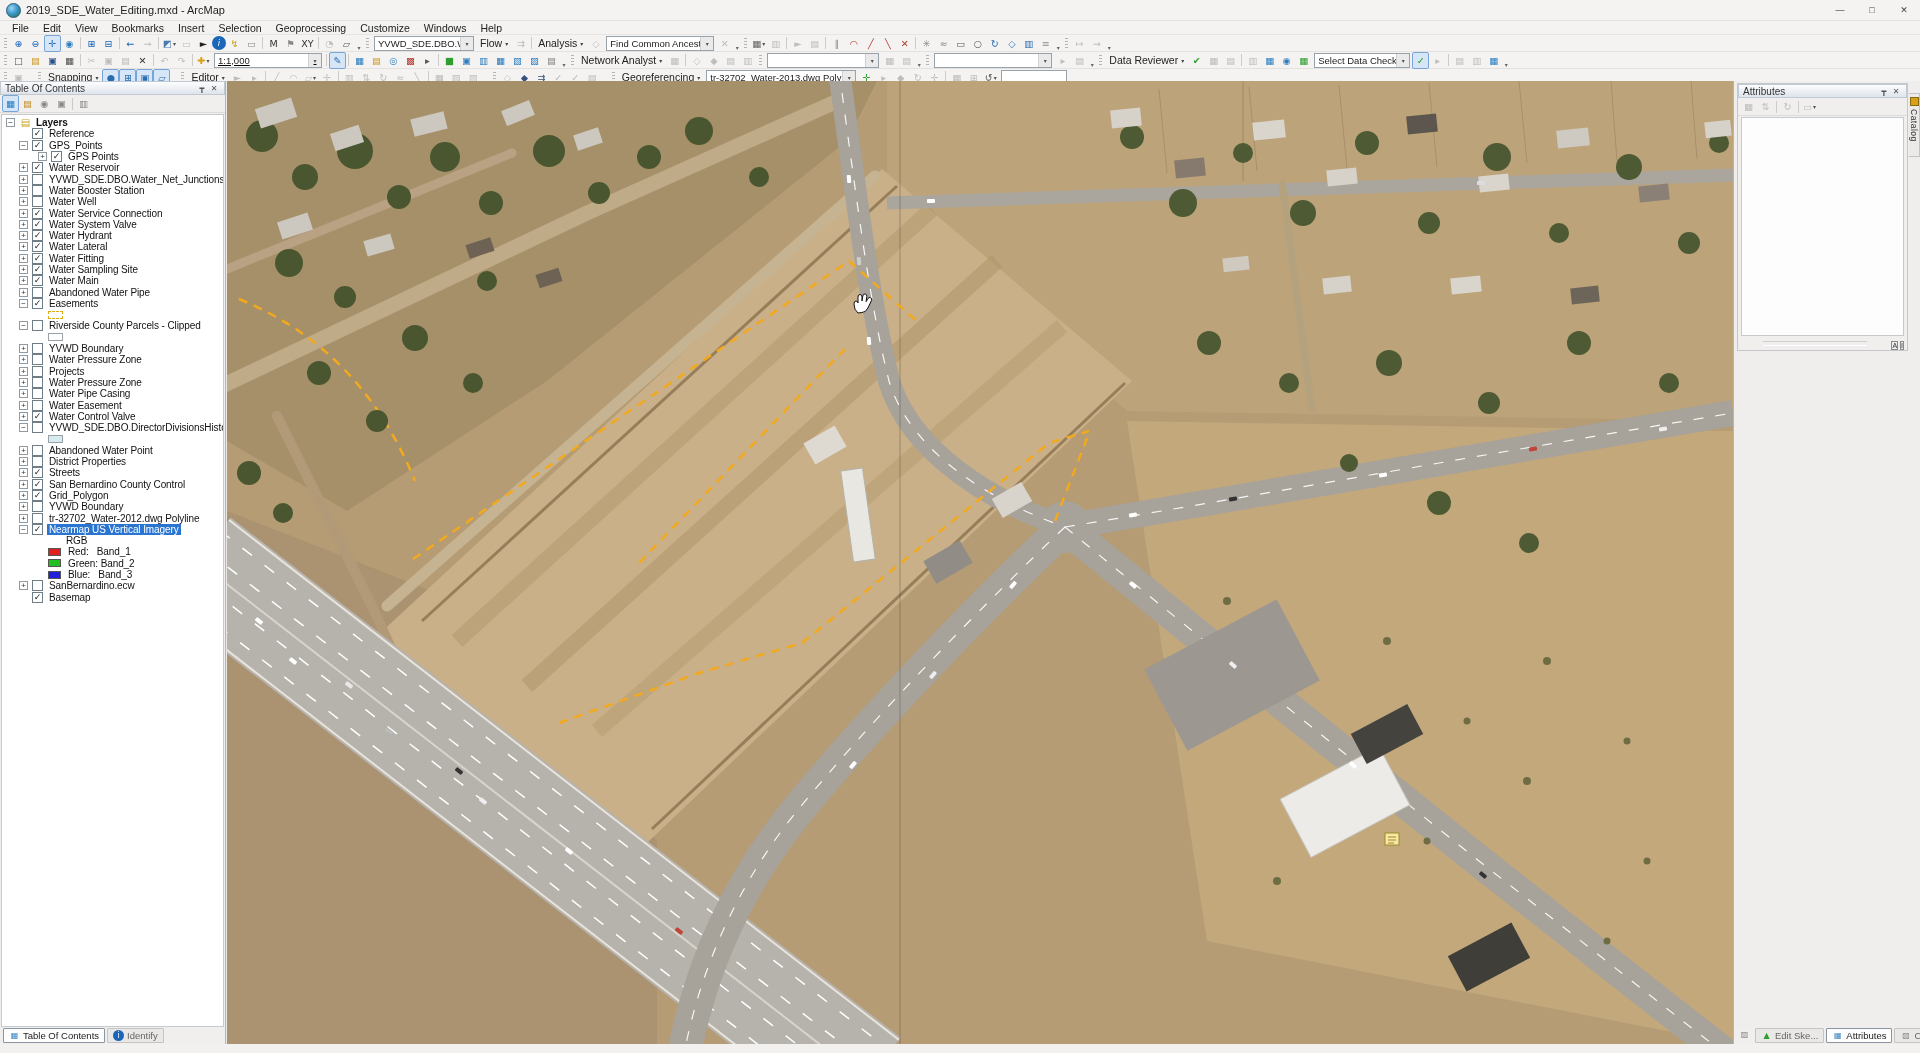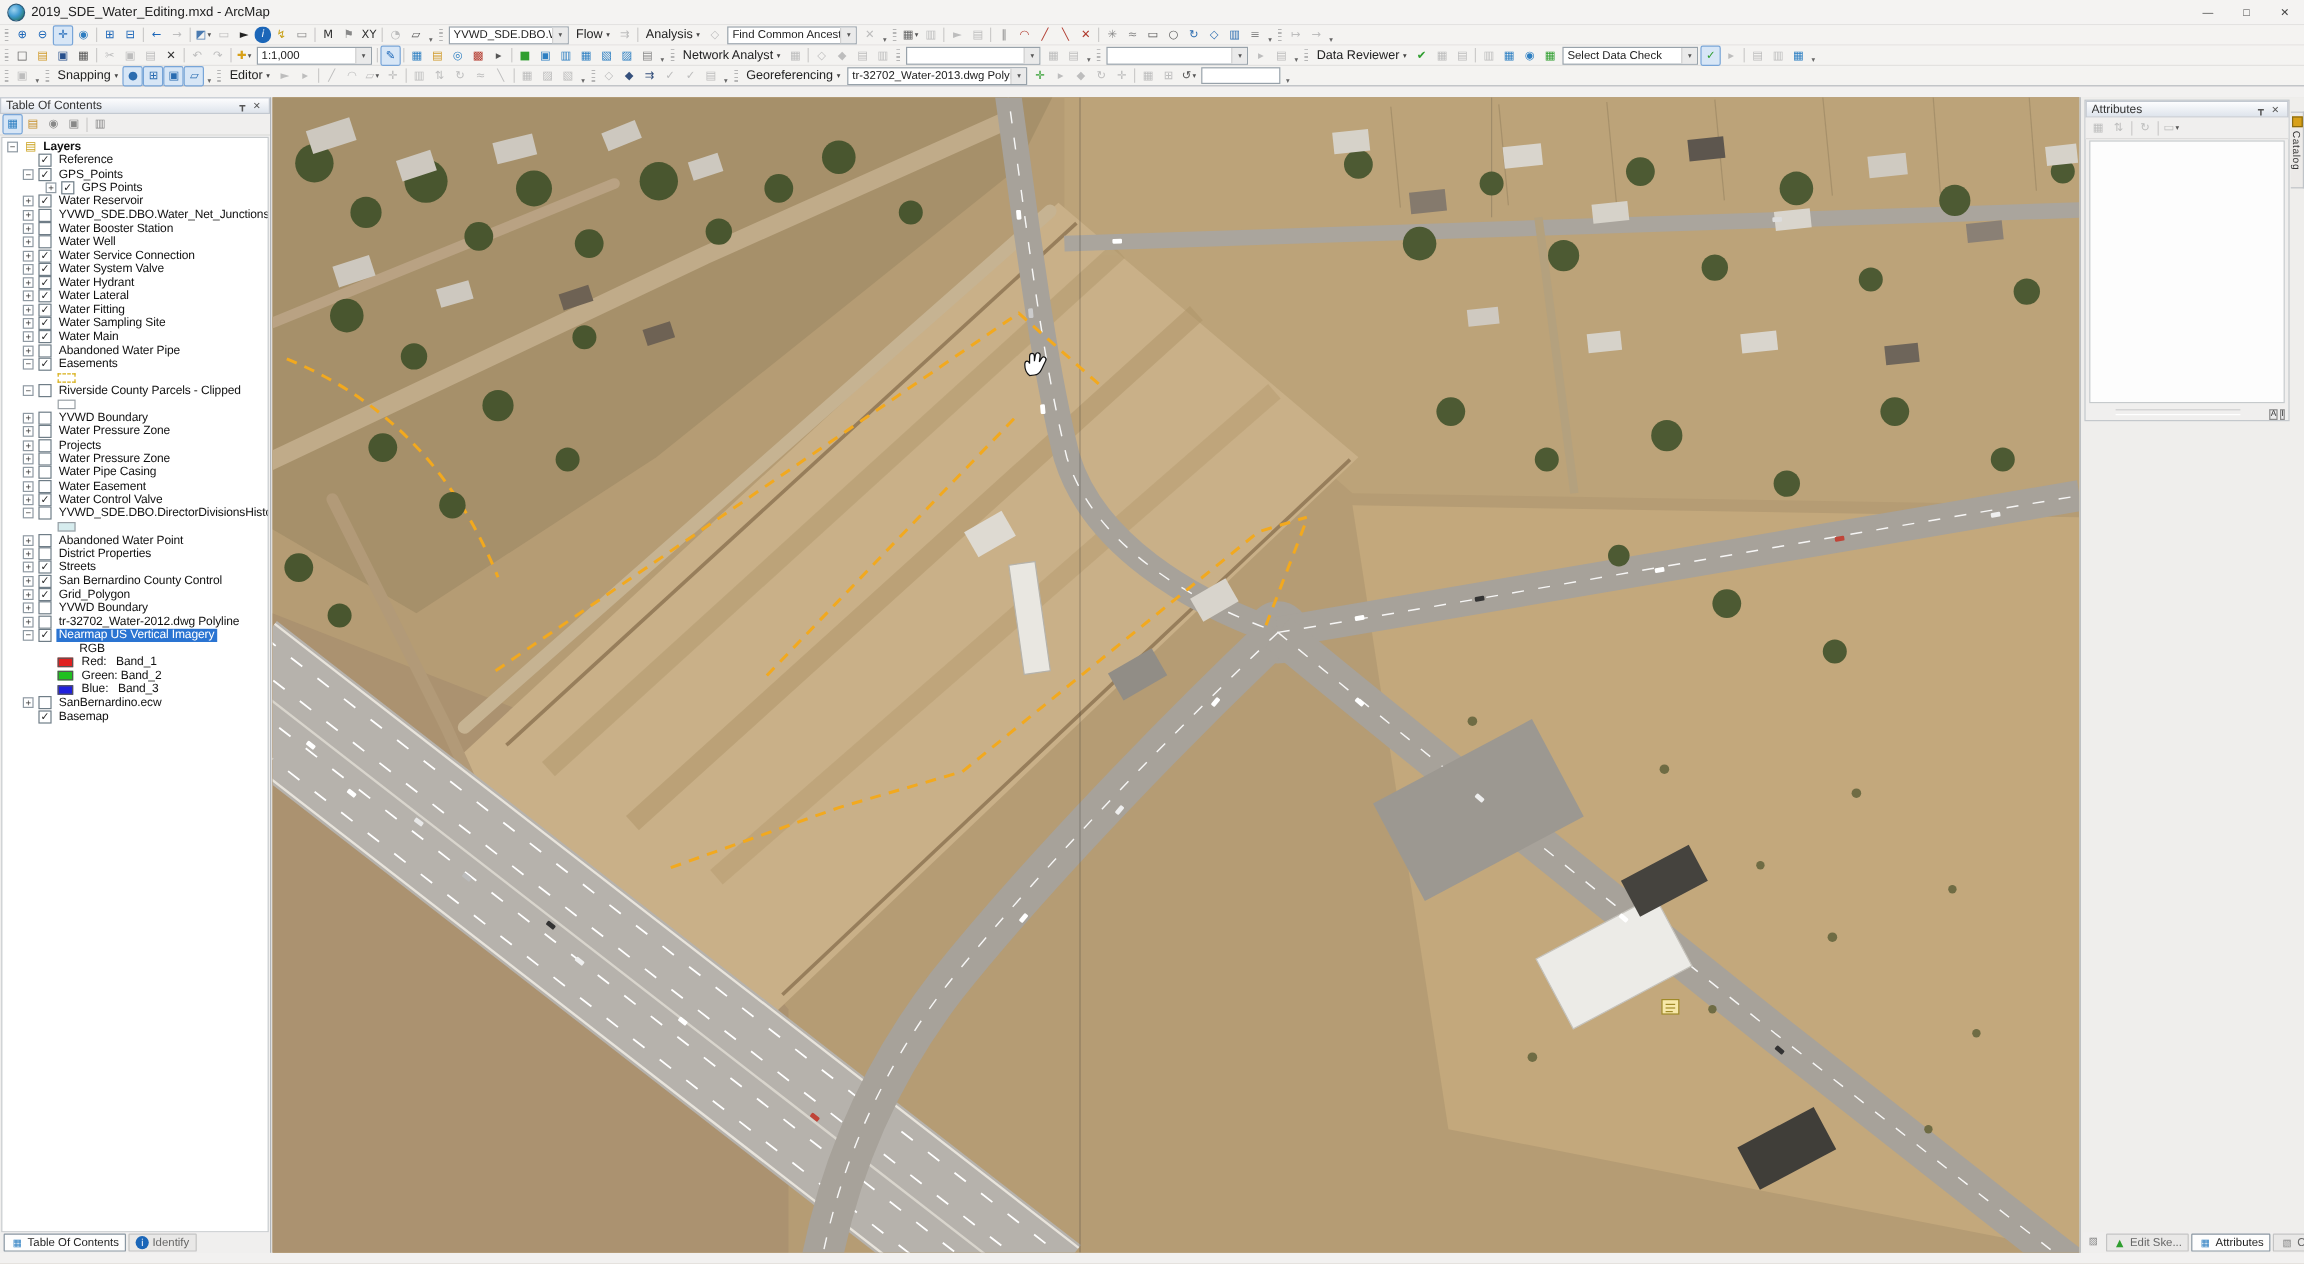--- a/index.html
+++ b/index.html
@@ -125,20 +125,32 @@
   <div id="titlebar">
     <span id="appicon"></span>
     <span id="title">2019_SDE_Water_Editing.mxd - ArcMap</span>
     <span id="wbtns">
         <span class="wbtn">—</span>
         <span class="wbtn">□</span>
         <span class="wbtn">✕</span>
       </span>
   </div>
 
+  <div id="menubar">
+      <span class="mi">File</span>
+      <span class="mi">Edit</span>
+      <span class="mi">View</span>
+      <span class="mi">Bookmarks</span>
+      <span class="mi">Insert</span>
+      <span class="mi">Selection</span>
+      <span class="mi">Geoprocessing</span>
+      <span class="mi">Customize</span>
+      <span class="mi">Windows</span>
+      <span class="mi">Help</span>
+    </div>
 
   <div id="tb1" class="tbrow">
       <span class="grip"></span>
       <span class="ti" style="color: rgb(27, 102, 184);">⊕</span>
       <span class="ti" style="color: rgb(27, 102, 184);">⊖</span>
       <span class="ti sel" style="color: rgb(27, 102, 184);">✛</span>
       <span class="ti" style="color: rgb(46, 125, 192);">◉</span>
       <span class="tsep"></span>
       <span class="ti" style="color: rgb(27, 102, 184);">⊞</span>
       <span class="ti" style="color: rgb(27, 102, 184);">⊟</span>
@@ -212,21 +224,21 @@
       <span class="tsep"></span>
       <span class="ti gray">✂</span>
       <span class="ti gray">▣</span>
       <span class="ti gray">▤</span>
       <span class="ti" style="color: rgb(51, 51, 51);">✕</span>
       <span class="tsep"></span>
       <span class="ti gray">↶</span>
       <span class="ti gray">↷</span>
       <span class="tsep"></span>
       <span class="ti" style="color: rgb(216, 160, 24);">✚<span class="idd">▾</span></span>
-      <span class="combo" style="width: 96px;">
+      <span class="combo" style="width: 108px; text-decoration: underline;">
         <span class="cv">1:1,000</span>
         <span class="ca">▾</span>
       </span>
       <span class="tsep"></span>
       <span class="ti sel" style="color: rgb(27, 102, 184);">✎</span>
       <span class="tsep"></span>
       <span class="ti" style="color: rgb(45, 127, 194);">▦</span>
       <span class="ti" style="color: rgb(208, 154, 42);">▤</span>
       <span class="ti" style="color: rgb(45, 127, 194);">◎</span>
       <span class="ti" style="color: rgb(179, 56, 44);">▩</span>
@@ -267,21 +279,21 @@
       <span class="grip"></span>
       <span class="dd">Data Reviewer<span class="dda">▾</span></span>
       <span class="ti" style="color: rgb(47, 158, 47);">✔</span>
       <span class="ti gray">▦</span>
       <span class="ti gray">▤</span>
       <span class="tsep"></span>
       <span class="ti gray">▥</span>
       <span class="ti" style="color: rgb(45, 127, 194);">▦</span>
       <span class="ti" style="color: rgb(45, 127, 194);">◉</span>
       <span class="ti" style="color: rgb(47, 158, 47);">▦</span>
-      <span class="combo" style="width: 113px;">
+      <span class="combo" style="width: 96px;">
         <span class="cv">Select Data Check</span>
         <span class="ca">▾</span>
       </span>
       <span class="ti sel" style="color: rgb(47, 158, 47);">✓</span>
       <span class="ti gray">▸</span>
       <span class="tsep"></span>
       <span class="ti gray">▤</span>
       <span class="ti gray">▥</span>
       <span class="ti" style="color: rgb(45, 127, 194);">▦</span>
       <span class="ovf">▾</span>

